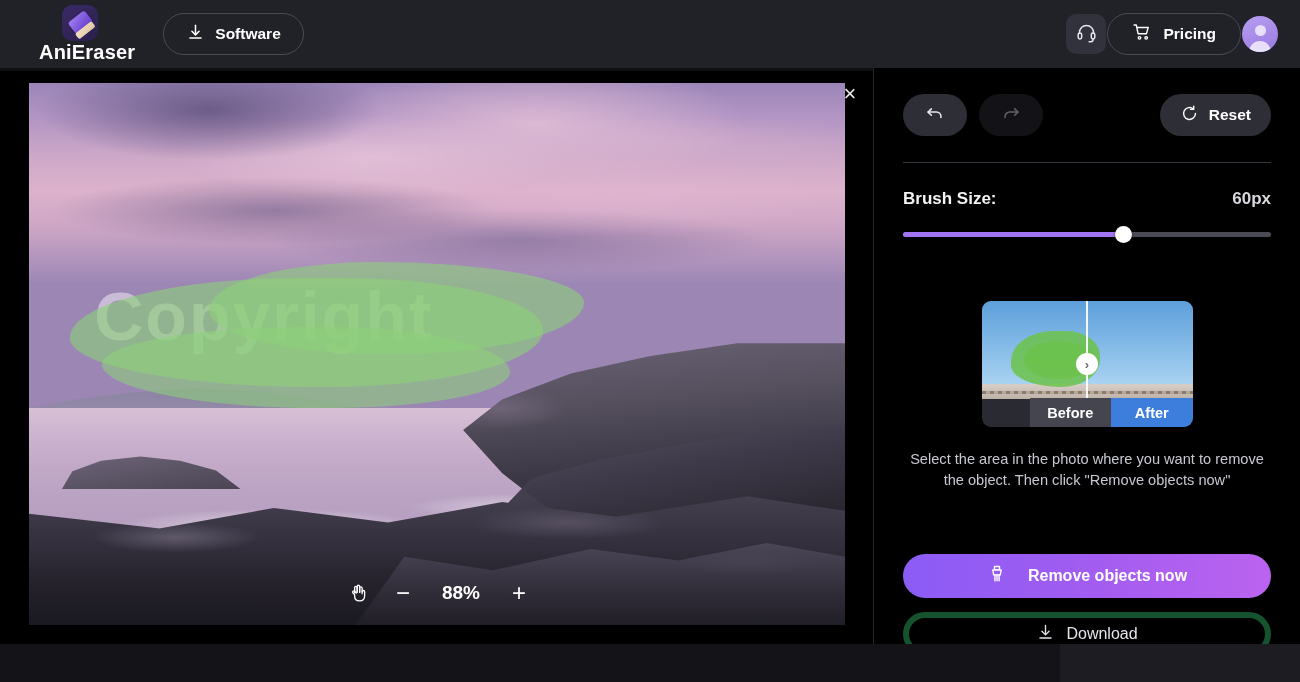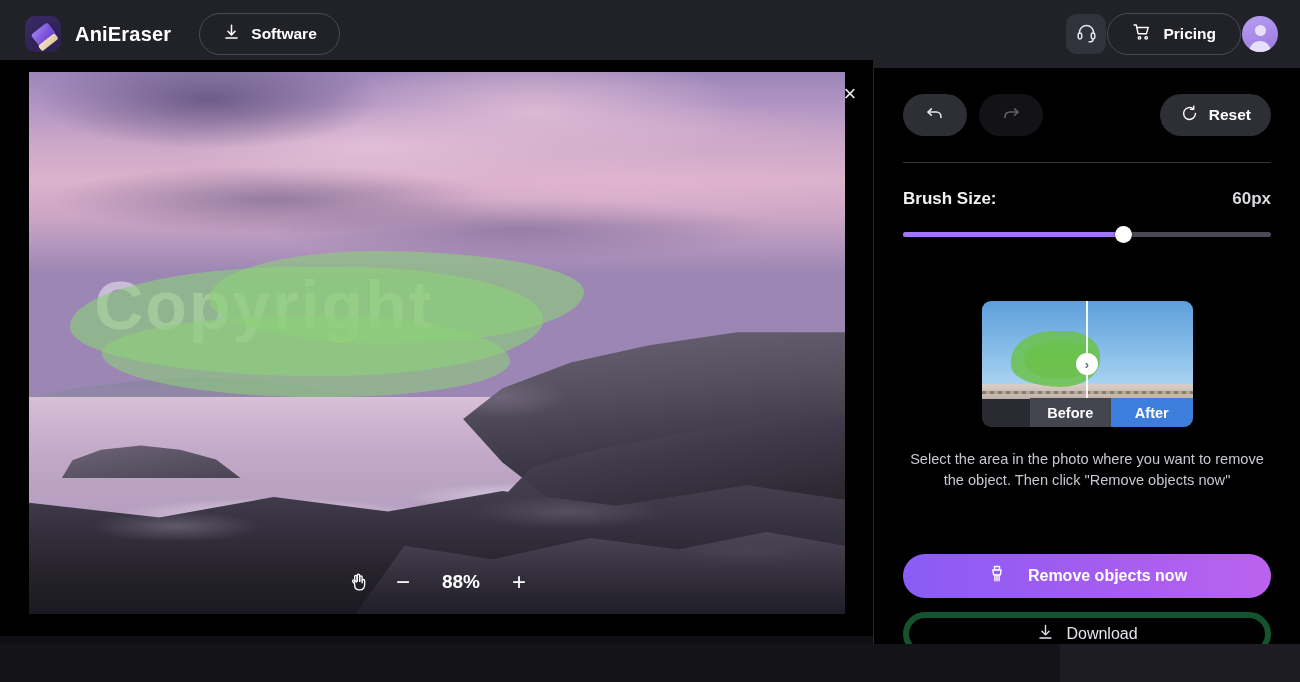--- a/index.html
+++ b/index.html
@@ -11,21 +11,21 @@
   }
   .app { position: relative; width: 1300px; height: 682px; background: #101014; }
 
   
   .header {
     position: absolute; top: 0; left: 0;
     width: 1300px; height: 68px;
     background: #212128;
     display: flex; align-items: center;
   }
-  .brand { display: flex; align-items: center; margin-left: 25px; }
+  .brand { display: flex; align-items: center; margin-left: 25px; flex-direction: column; }
   .logo-tile {
     width: 36px; height: 36px; border-radius: 10px;
     background: linear-gradient(145deg, #3b2a66 0%, #2a1f4d 100%);
     display: flex; align-items: center; justify-content: center;
     position: relative; overflow: hidden;
   }
   .logo-eraser {
     width: 21px; height: 15px;
     background: linear-gradient(160deg, #a07ff0 0%, #7a52d8 60%, #6a43c8 100%);
     border-radius: 3px;
@@ -78,21 +78,21 @@
     background: #e8e0fa; position: absolute; margin-bottom: 16px;
   }
   .avatar-body {
     width: 22px; height: 12px; border-radius: 11px 11px 0 0;
     background: #e8e0fa; margin-bottom: -1px;
   }
   .avatar-wrap { position: relative; display: flex; align-items: flex-end; justify-content: center; width: 36px; height: 36px; }
 
   
   .canvas-area {
-    position: absolute; top: 60px; left: 0;
+    position: absolute; top: 71px; left: 0;
     width: 873px; height: 576px; background: #000000;
   }
   .close-x {
     position: absolute; top: 82px; left: 838px;
     width: 24px; height: 24px; color: #e9e9ee;
     font-size: 22px; line-height: 24px; text-align: center;
     cursor: pointer; z-index: 6; font-weight: 300;
   }
 
   .photo {

